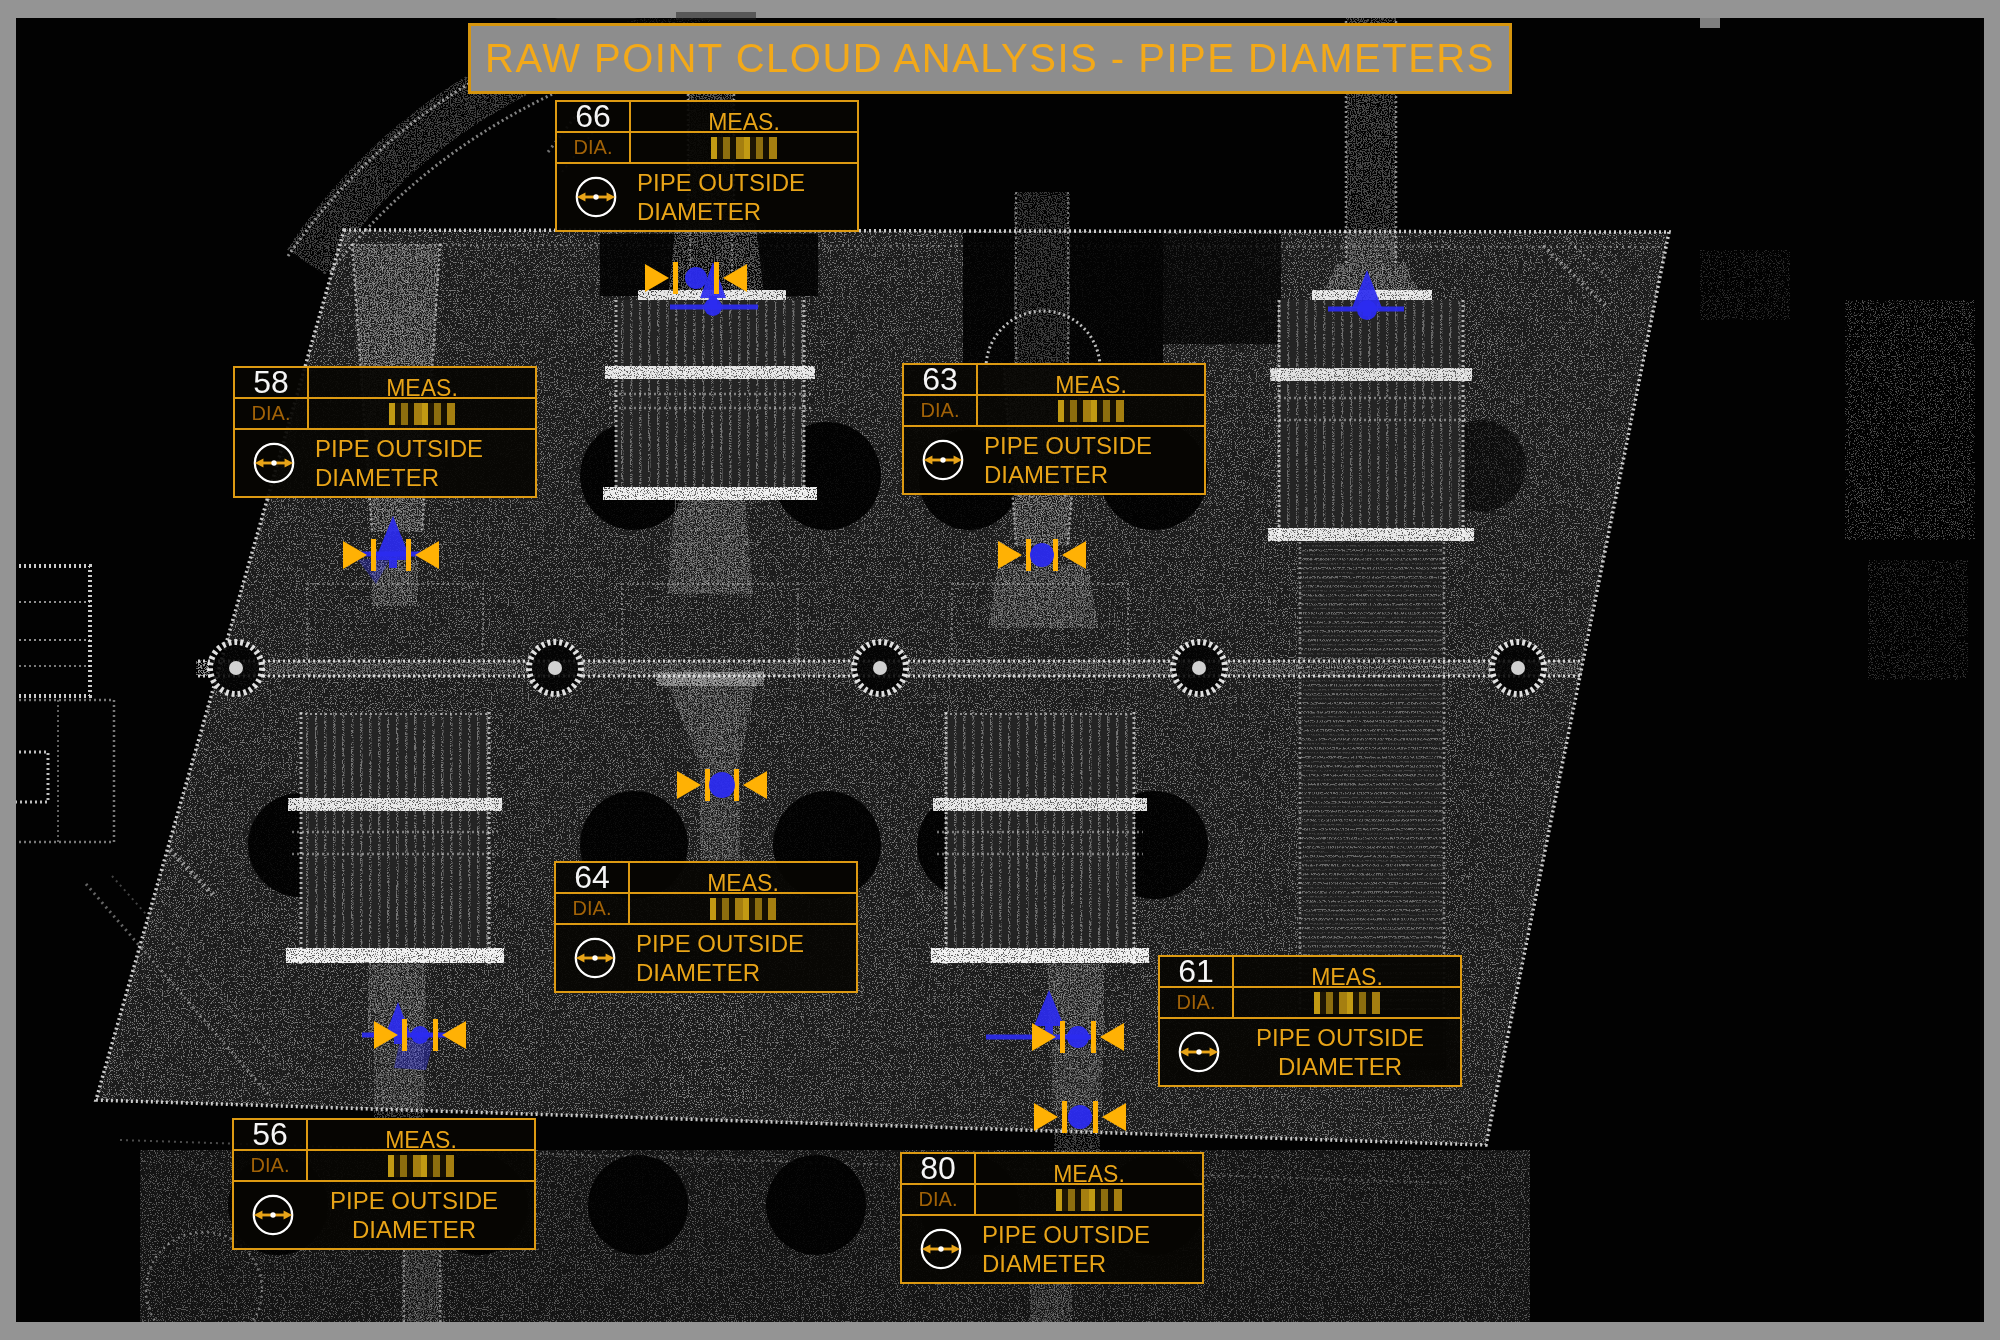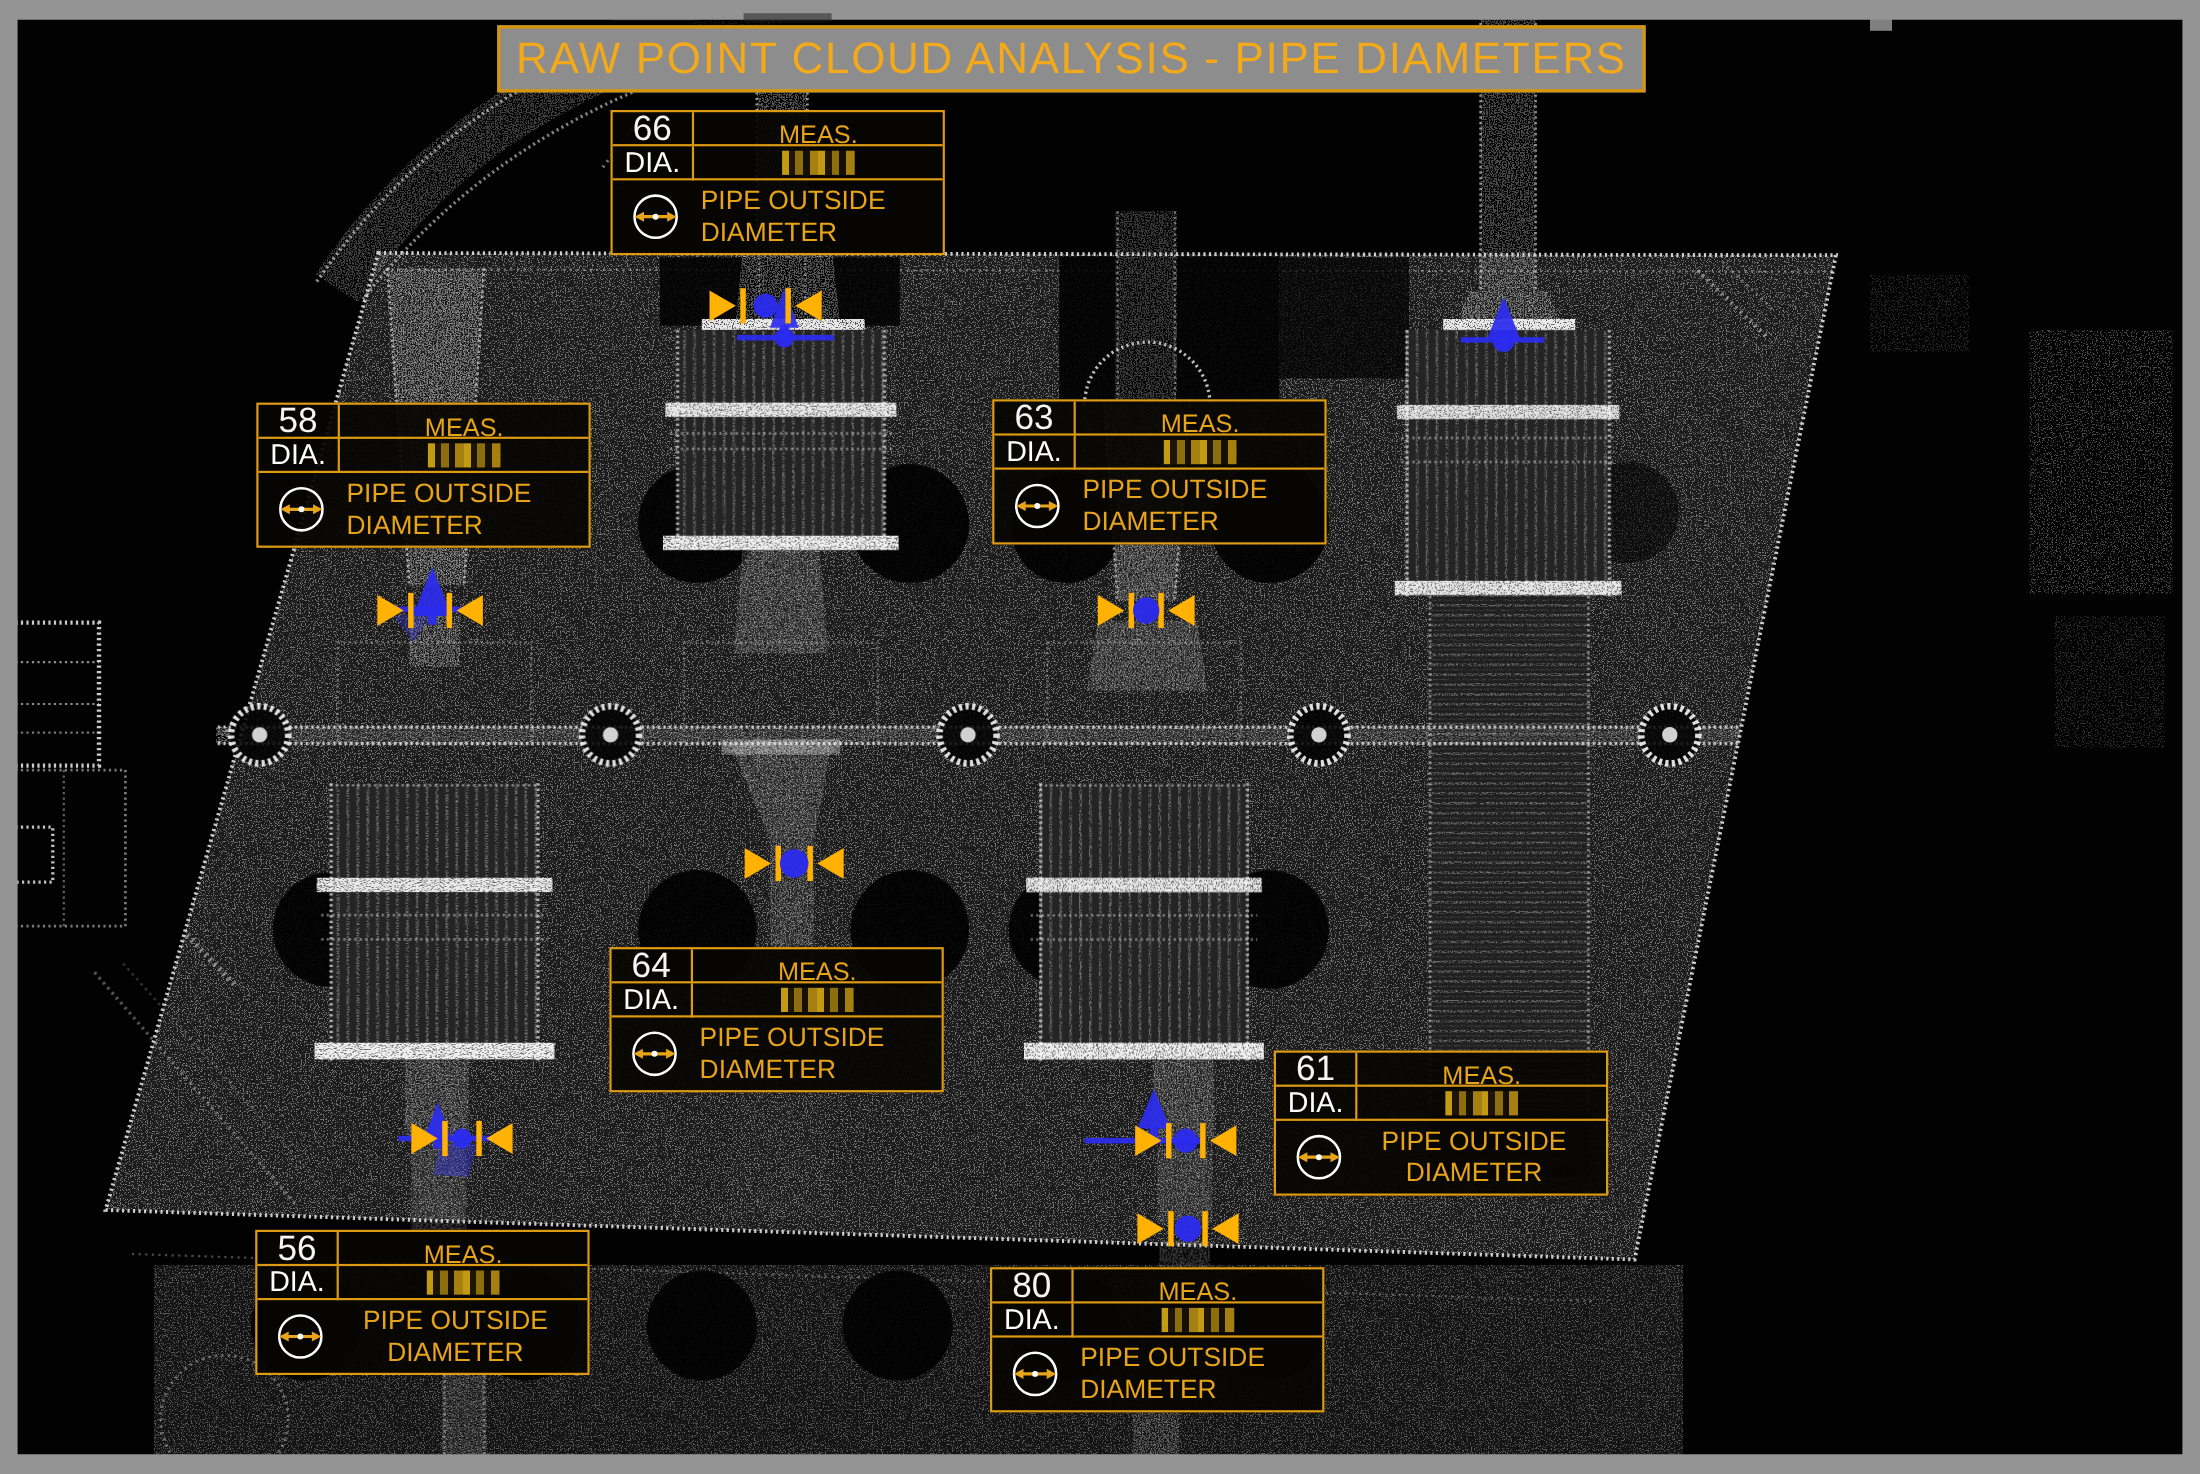--- a/index.html
+++ b/index.html
@@ -2,34 +2,34 @@
 <html style="--accent-orange: #dd9a12; --accent-text: #e8a418; --marker-orange: #ffb104; --marker-blue: #2b2bf0; --title-text: #f3a919; --titlebar-bg: #8d8d8d; --frame-gray: #949494; --white-text: #f5f5f5; --accent: #dd9a12;"><head>
 <meta charset="utf-8">
 <style>
   html,body{margin:0;padding:0;background:#000;}
   .stage{position:relative;width:2000px;height:1340px;background:#020202;overflow:hidden;
          font-family:"Liberation Sans",sans-serif;}
   .scene{position:absolute;left:0;top:0;z-index:1;}
   .overlay{position:absolute;left:0;top:0;z-index:3;}
   .frame{position:absolute;inset:0;border-style:solid;border-color:var(--frame-gray,#949494);
          border-width:18px 16px 18px 16px;pointer-events:none;z-index:9;}
-  .titlebar{position:absolute;left:452px;top:23px;width:1044px;height:61px;box-sizing:border-box;
+  .titlebar{position:absolute;left:468px;top:23px;width:1044px;height:71px;box-sizing:border-box;
             background:var(--titlebar-bg,#8d8d8d);border:3px solid #d6950e;
             display:flex;align-items:center;justify-content:center;z-index:6;}
   .titlebar span{font-size:40px;letter-spacing:1.5px;color:var(--title-text,#f3a919);white-space:nowrap;}
 
   .callout{position:absolute;width:304px;height:132px;box-sizing:border-box;
            display:grid;grid-template-columns:74px 1fr;grid-template-rows:31px 31px auto;
            background:rgba(6,5,2,0.93);border:2px solid var(--accent,#dd9a12);z-index:5;}
   .cell{display:flex;align-items:center;justify-content:center;box-sizing:border-box;}
   .c-id{border-right:2px solid var(--accent,#dd9a12);border-bottom:2px solid var(--accent,#dd9a12);
         color:#f5f5f5;font-size:32px;}
   .c-meas{border-bottom:2px solid var(--accent,#dd9a12);color:var(--accent-text,#e8a418);font-size:23px;margin-top:12px;}
   .c-dia{border-right:2px solid var(--accent,#dd9a12);border-bottom:2px solid var(--accent,#dd9a12);
-         color:#ffffff;font-size:26px;}
+         color:#a16207;font-size:20px;}
   .c-val{border-bottom:2px solid var(--accent,#dd9a12);}
   .mosaic{width:66px;height:22px;
     background-image:
       repeating-linear-gradient(90deg,#c29a13 0 6px,#1e1603 6px 12px,#8d6e0e 12px 19px,#151002 19px 25px,#a57f10 25px 33px),
       repeating-linear-gradient(0deg,rgba(0,0,0,.68) 0 6px,rgba(255,190,40,.20) 6px 12px,rgba(0,0,0,.45) 12px 18px);
   }
   .c-desc{grid-column:1/3;display:flex;align-items:center;justify-content:flex-start;
           gap:18px;padding-left:16px;}
   .dicon{width:46px;height:46px;flex:0 0 46px;}
   .dicon svg{width:46px;height:46px;display:block;}

